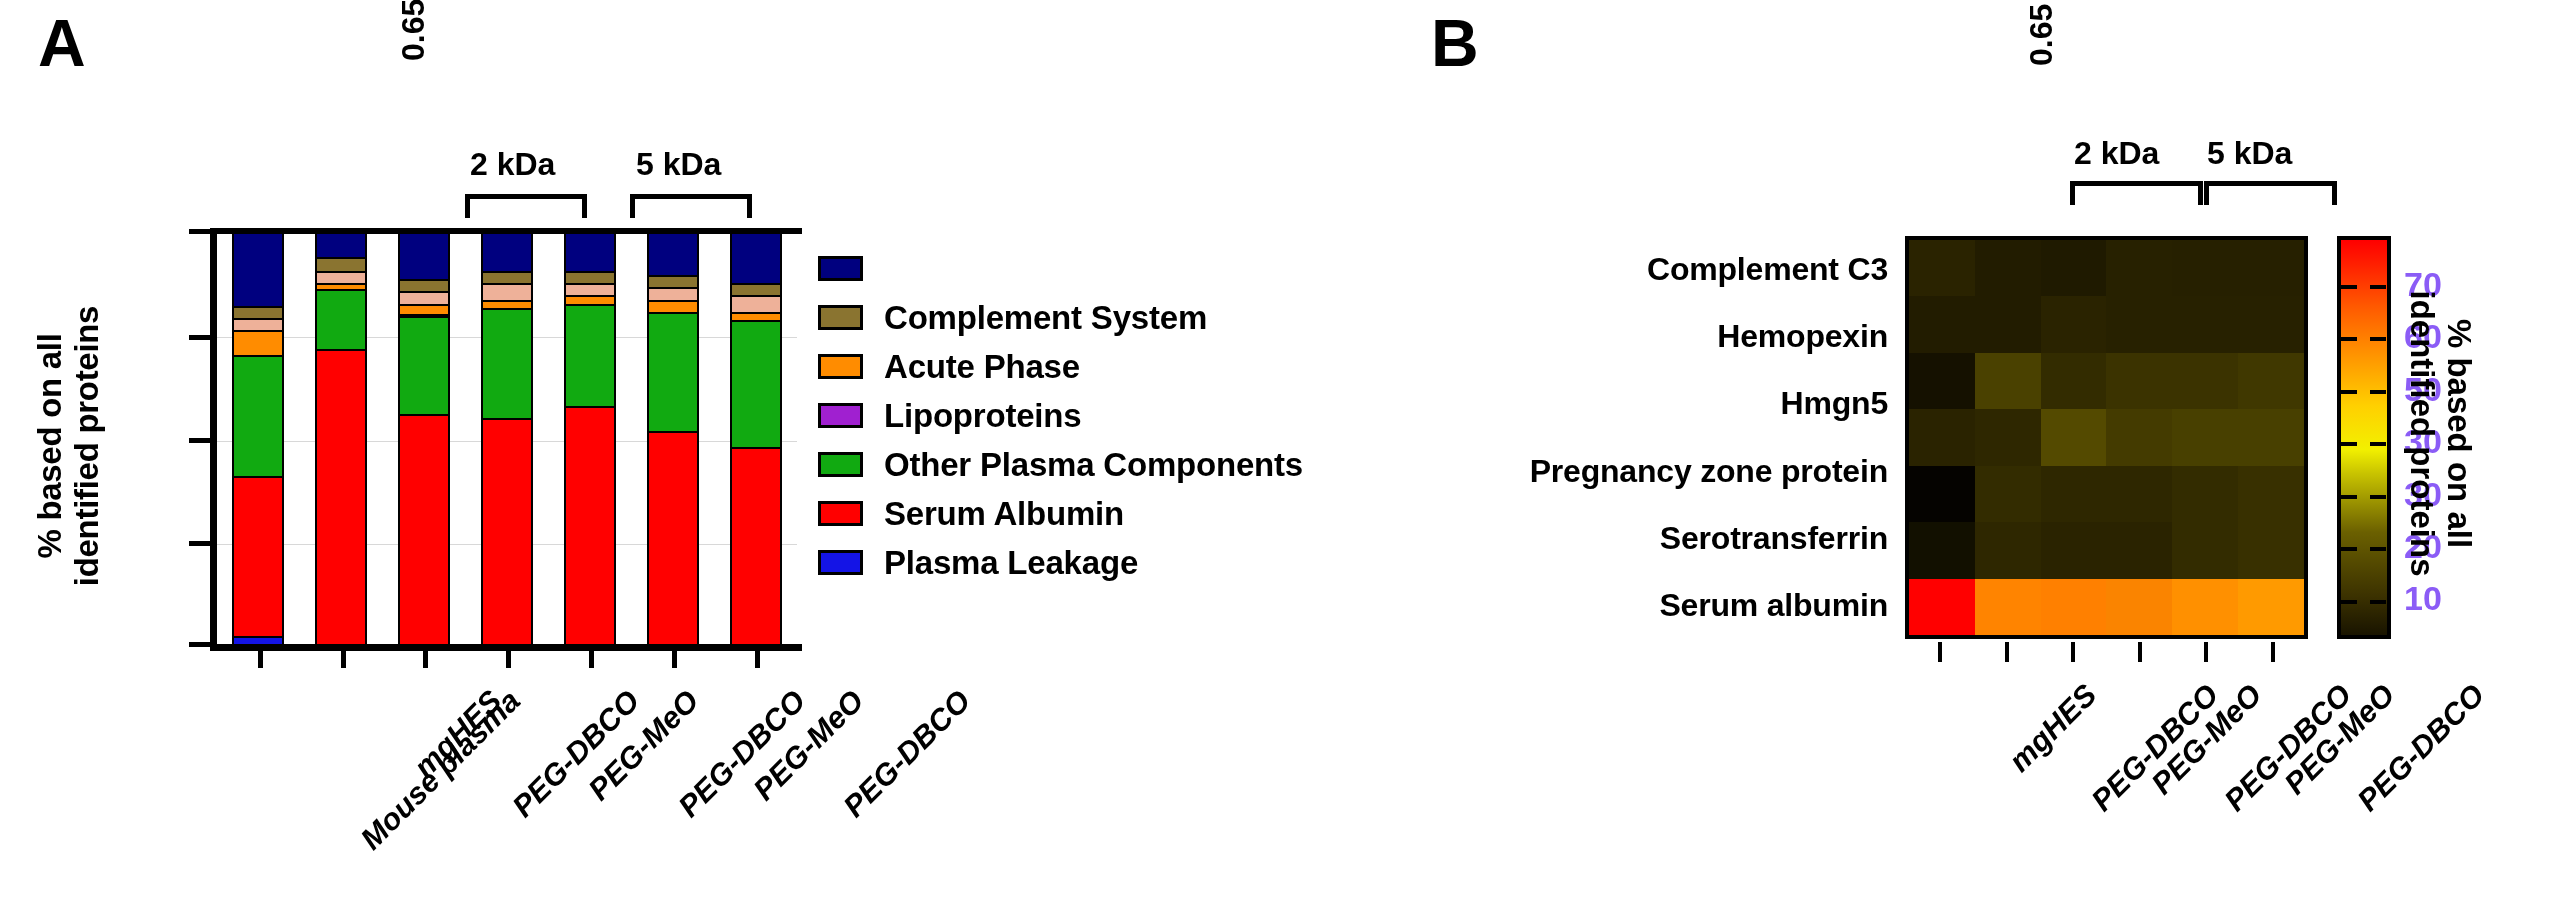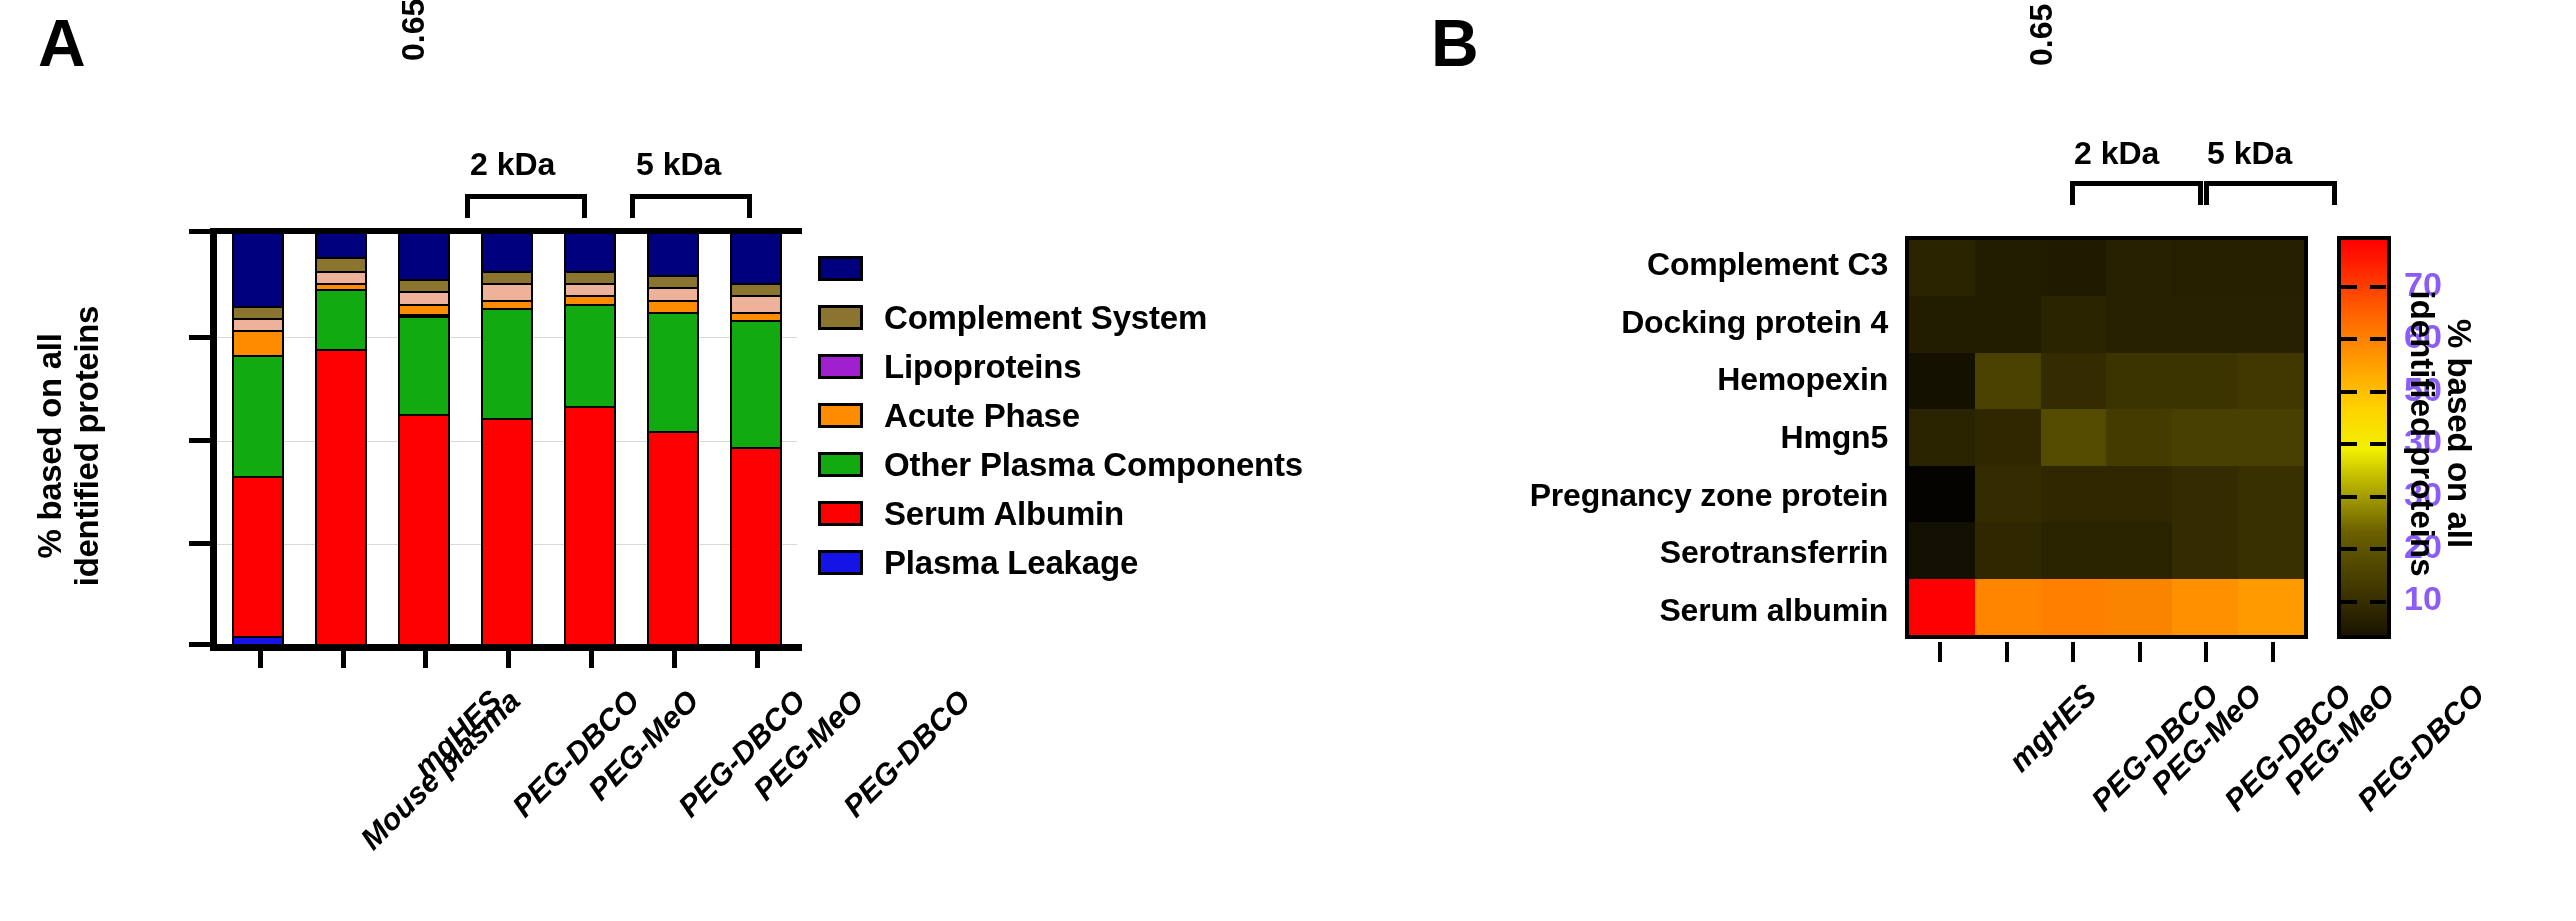--- a/index.html
+++ b/index.html
@@ -255,49 +255,48 @@
 
   <div id="a-legend">
       <div class="legend-row">
         <div class="legend-swatch" style="background: rgb(0, 0, 127);"></div>
       </div>
       <div class="legend-row">
         <div class="legend-swatch" style="background: rgb(138, 116, 48);"></div>
         <div class="legend-text">Complement System</div>
       </div>
       <div class="legend-row">
+        <div class="legend-swatch" style="background: rgb(255, 140, 0);"></div>
+        <div class="legend-text">Acute Phase</div>
+      </div>
+      <div class="legend-row">
         <div class="legend-swatch" style="background: rgb(160, 32, 208);"></div>
         <div class="legend-text">Lipoproteins</div>
       </div>
       <div class="legend-row">
-        <div class="legend-swatch" style="background: rgb(255, 140, 0);"></div>
-        <div class="legend-text">Acute Phase</div>
-      </div>
-      <div class="legend-row">
         <div class="legend-swatch" style="background: rgb(17, 170, 17);"></div>
         <div class="legend-text">Other Plasma Components</div>
       </div>
       <div class="legend-row">
         <div class="legend-swatch" style="background: rgb(255, 0, 0);"></div>
         <div class="legend-text">Serum Albumin</div>
       </div>
       <div class="legend-row">
         <div class="legend-swatch" style="background: rgb(20, 20, 230);"></div>
         <div class="legend-text">Plasma Leakage</div>
       </div>
     </div>
 </div>
 
 <div id="panelB"></div>
 
 <div class="panel-letter" id="panelB-letter">B</div>
 
 <div id="b-rowlabels">
     <div class="b-rowlabel">Complement C3</div>
-    <div class="b-rowlabel">Docking protein 4</div>
     <div class="b-rowlabel">Hemopexin</div>
     <div class="b-rowlabel">Hmgn5</div>
     <div class="b-rowlabel">Pregnancy zone protein</div>
     <div class="b-rowlabel">Serotransferrin</div>
     <div class="b-rowlabel">Serum albumin</div>
   </div>
 
 <div id="b-heatmap">
     <div class="hm-row">
       <div class="hm-cell" title="Complement C3 / mgHES: 5%" style="background: rgb(42, 35, 0);"></div>

